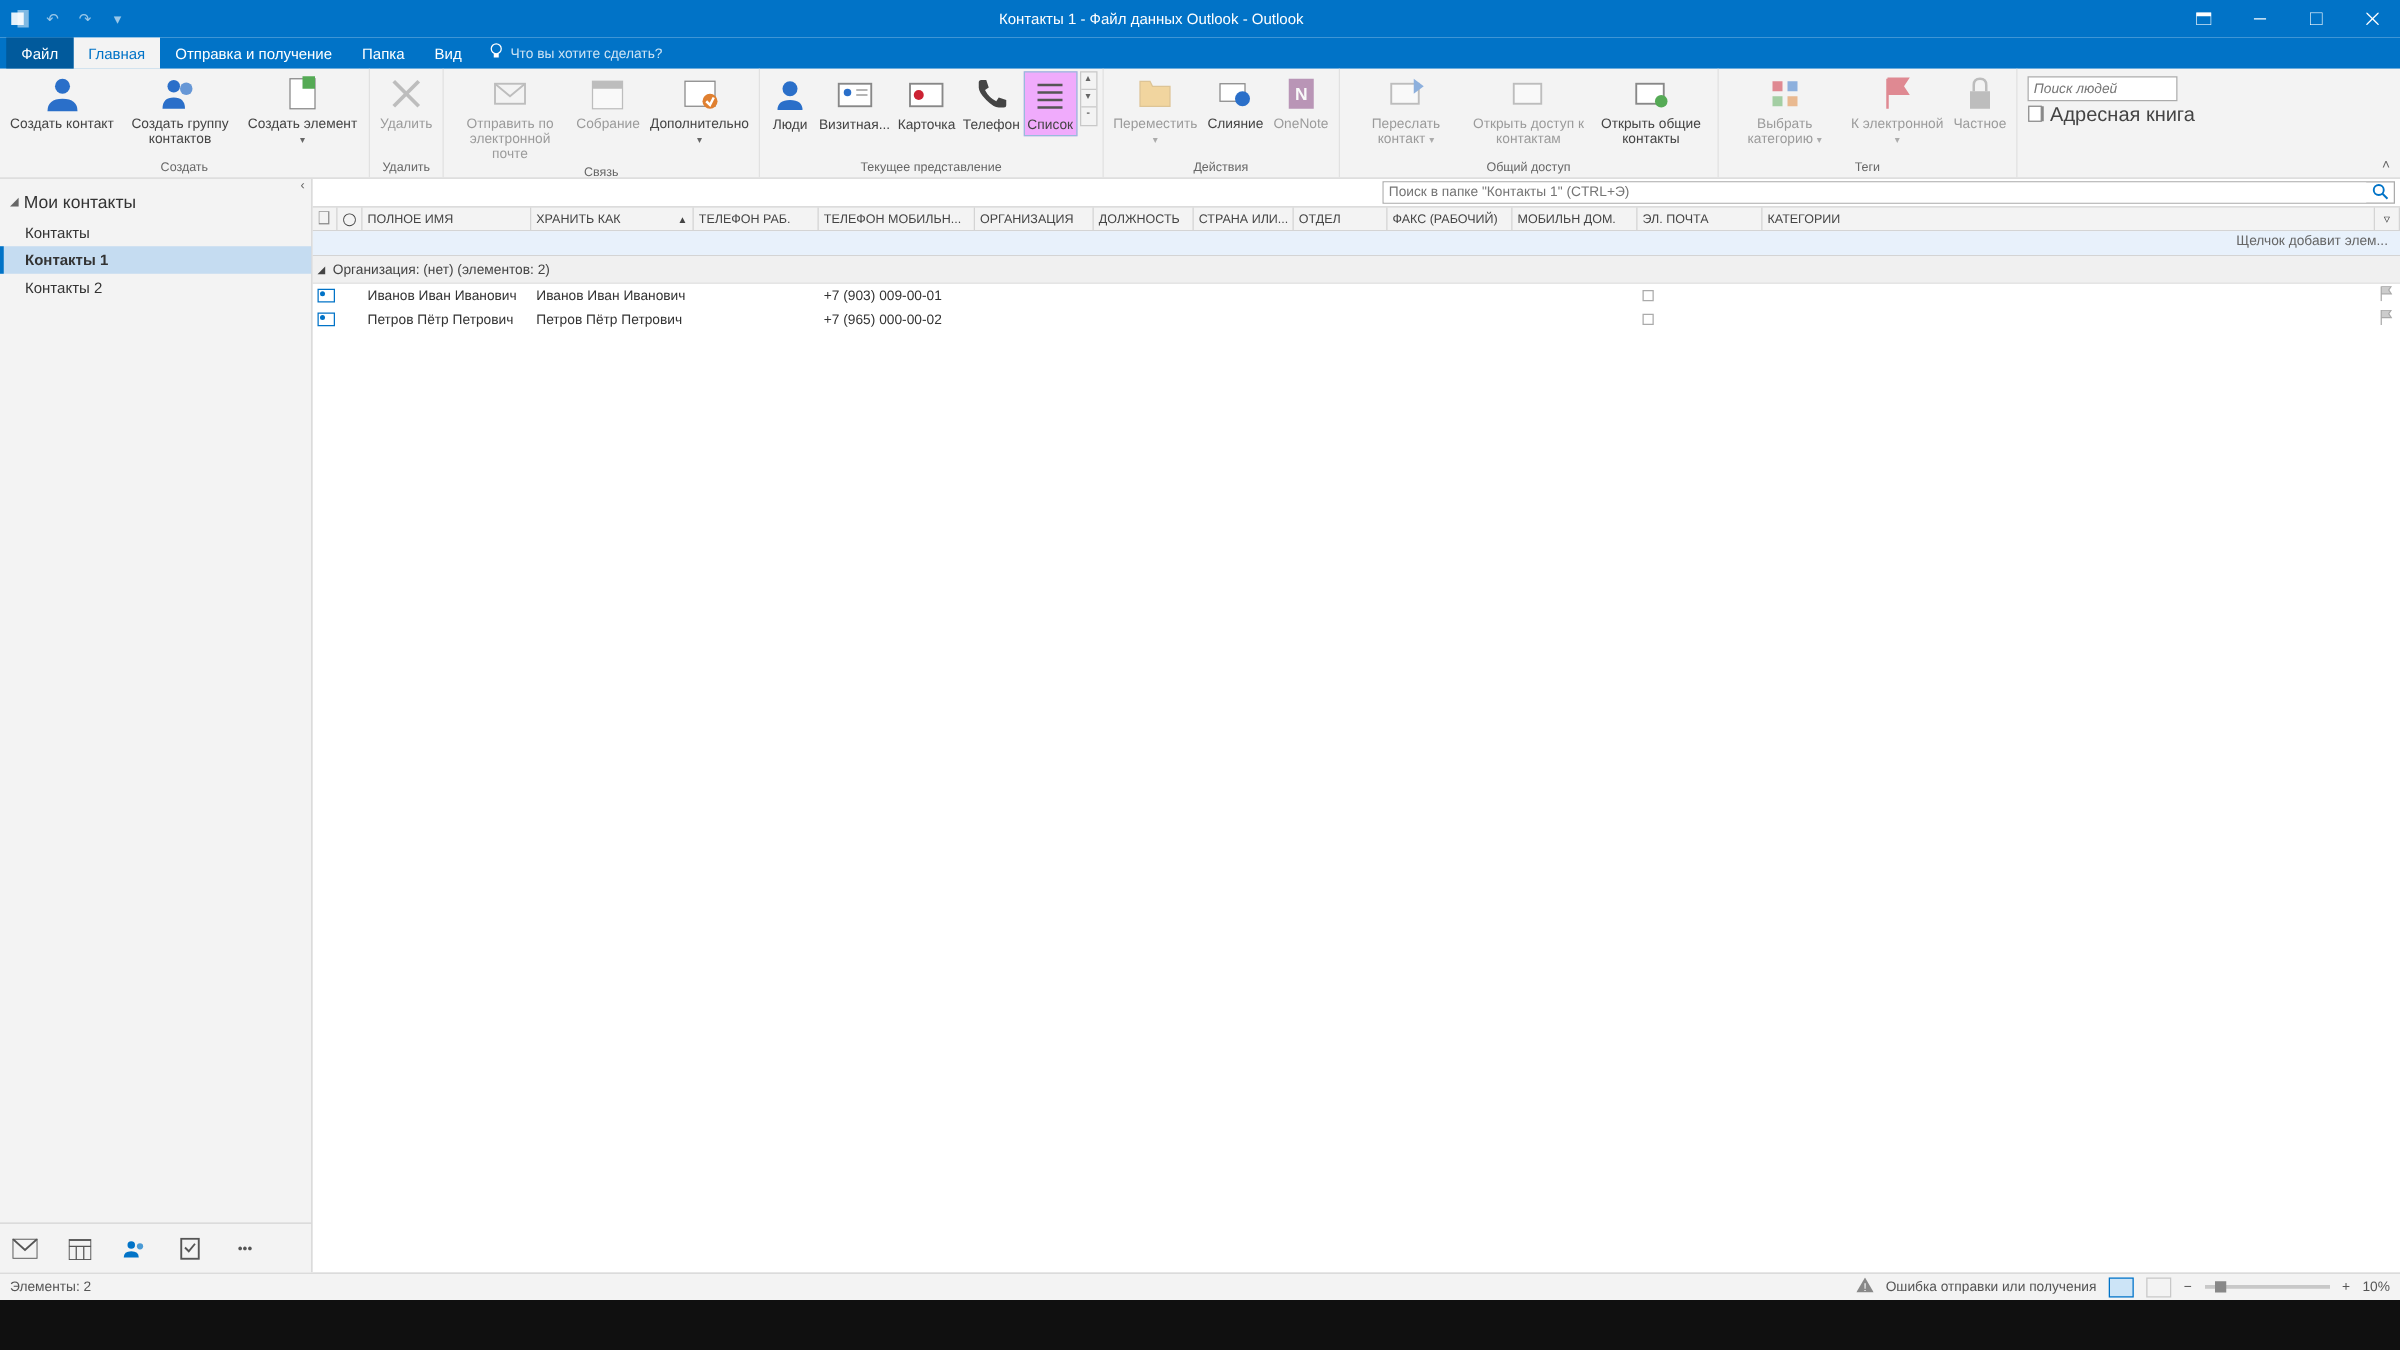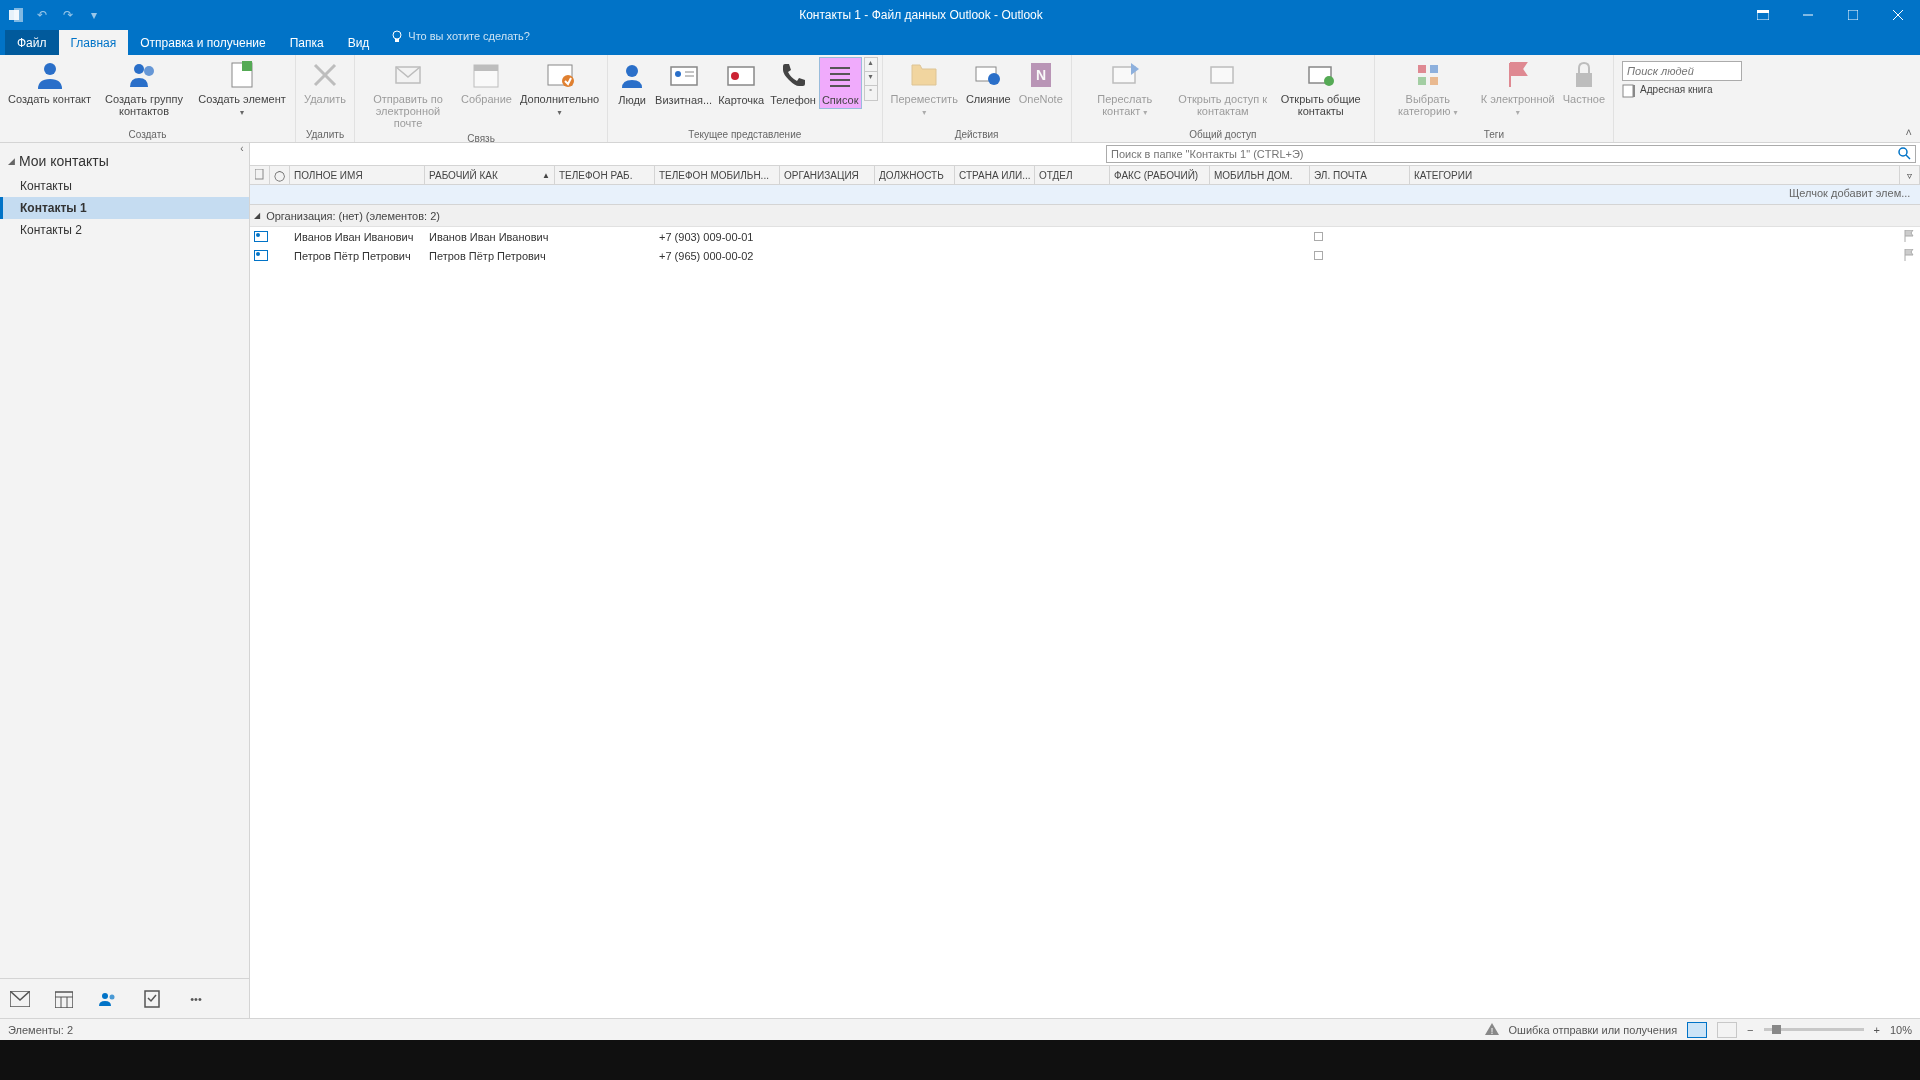--- a/index.html
+++ b/index.html
@@ -13,40 +13,40 @@
 .titlebar-center { flex: 1; text-align: center; font-size: 12px; }
 .titlebar-right { display: flex; }
 .win-btn { width: 45px; height: 30px; display: flex; align-items: center; justify-content: center; color: #fff; }
 .qat-btn { color: rgba(255,255,255,0.6); font-size: 12px; }
 
 
 .tabs { height: 25px; background: #0173c7; display: flex; align-items: stretch; padding-left: 5px; }
 .tab { padding: 0 12px; color: #fff; font-size: 12px; display: flex; align-items: center; }
 .tab.file { background: #015a9c; }
 .tab.active { background: #f3f3f3; color: #0173c7; }
-.tab-tell { display: flex; gap: 5px; color: rgba(255,255,255,0.8); margin-left: 10px; }
+.tab-tell { display: flex; align-items: center; gap: 5px; color: rgba(255,255,255,0.8); margin-left: 10px; }
 
 
 .ribbon { height: 88px; background: #f3f3f3; border-bottom: 1px solid #d4d4d4; display: flex; }
 .rgroup { border-right: 1px solid #e1e1e1; display: flex; flex-direction: column; padding: 2px 4px 0; }
 .rgroup-items { flex: 1; display: flex; align-items: flex-start; }
 .rgroup-label { text-align: center; font-size: 10px; color: #666; padding: 2px 0; }
 .rbtn { display: flex; flex-direction: column; align-items: center; padding: 2px 4px; min-width: 40px; text-align: center; font-size: 11px; color: #444; line-height: 1.1; }
 .rbtn.disabled { opacity: 0.5; }
 .rbtn-icon { width: 32px; height: 32px; margin-bottom: 2px; display: flex; align-items: center; justify-content: center; }
 .rbtn-label { max-width: 90px; }
 .dropdown-arrow { font-size: 8px; color: #666; }
 .view-btn { border: 1px solid transparent; padding: 2px; }
 .view-btn.active { background: #f0abfc; border: 1px solid #98bcdb; }
 .gallery-arrows { display: flex; flex-direction: column; border: 1px solid #c8c8c8; margin-left: 2px; }
 .gallery-arrows span { width: 12px; height: 14px; font-size: 8px; text-align: center; border-bottom: 1px solid #c8c8c8; color: #666; }
 .gallery-arrows span:last-child { border-bottom: none; }
 .find-group { display: flex; flex-direction: column; padding: 4px; gap: 3px; }
 .search-people { width: 120px; height: 20px; border: 1px solid #ababab; padding: 0 4px; font-size: 11px; color: #888; font-style: italic; background: #fff; }
-.addr-book { display: flex; align-items: flex-start; gap: 4px; font-size: 10px; color: #444; }
+.addr-book { display: flex; align-items: flex-start; gap: 4px; font-size: 16px; color: #444; }
 .collapse-ribbon { margin-left: auto; padding: 4px 8px; color: #666; align-self: flex-end; }
 
 
 .main { flex: 1; display: flex; overflow: hidden; }
 .sidebar { width: 250px; background: #f3f3f3; border-right: 1px solid #d4d4d4; display: flex; flex-direction: column; position: relative; }
 .sidebar-collapse { position: absolute; right: 0; top: 0; width: 14px; height: 14px; font-size: 10px; color: #666; text-align: center; }
 .sb-header { padding: 10px 8px 6px; font-size: 14px; color: #333; display: flex; align-items: center; gap: 4px; }
 .sb-caret { font-size: 9px; color: #666; }
 .sb-item { padding: 4px 8px 4px 20px; font-size: 12px; color: #333; }
 .sb-item.active { background: #c5dcf1; border-left: 3px solid #0173c7; padding-left: 17px; font-weight: 600; }
@@ -485,21 +485,21 @@
 
       <div class="table-header">
         <div class="th icon-col">
             <svg width="10" height="12">
               <rect x="0" y="0" width="8" height="10" fill="none" stroke="#888"></rect>
             </svg>
           </div>
         <div class="th icon-col">◯</div>
         <div class="th" style="width:135px">ПОЛНОЕ ИМЯ</div>
         <div class="th" style="width:130px">
-            <span>РАБОЧИЙ КАК</span>
+            <span>ХРАНИТЬ КАК</span>
             <span class="sort-arrow">▲</span>
           </div>
         <div class="th" style="width:100px">ТЕЛЕФОН РАБ.</div>
         <div class="th" style="width:125px">ТЕЛЕФОН МОБИЛЬН...</div>
         <div class="th" style="width:95px">ОРГАНИЗАЦИЯ</div>
         <div class="th" style="width:80px">ДОЛЖНОСТЬ</div>
         <div class="th" style="width:80px">СТРАНА ИЛИ...</div>
         <div class="th" style="width:75px">ОТДЕЛ</div>
         <div class="th" style="width:100px">ФАКС (РАБОЧИЙ)</div>
         <div class="th" style="width:100px">МОБИЛЬН ДОМ.</div>

